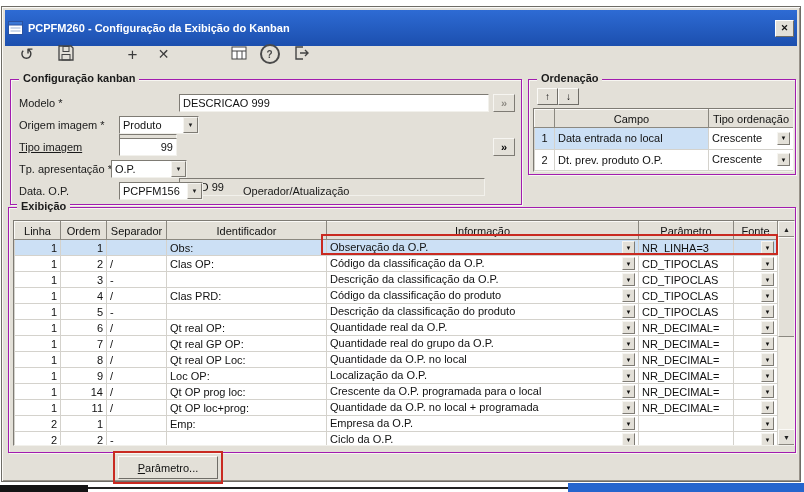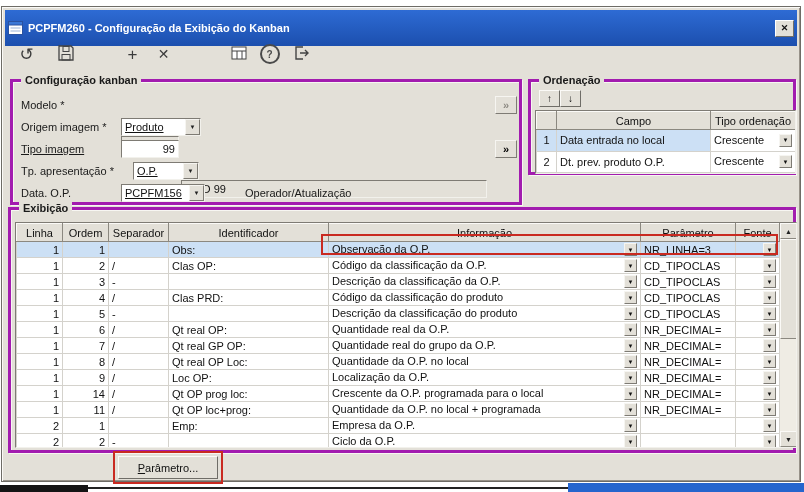--- a/index.html
+++ b/index.html
@@ -15,29 +15,29 @@
   .title-text{font-weight:bold;margin-left:5px;flex:1;white-space:nowrap;overflow:hidden;}
   .close-btn{width:19px;height:17px;background:#e3e0d8;border:1px solid;border-color:#fff #6f6d67 #6f6d67 #fff;
              font-size:9px;font-weight:bold;display:flex;align-items:center;justify-content:center;padding:0;color:#111;font-family:inherit;}
   .toolbar{position:absolute;left:3px;top:28px;right:3px;height:38px;display:flex;align-items:center;}
   .tb{width:27px;height:27px;background:transparent;border:1px solid transparent;display:flex;align-items:center;
       justify-content:center;padding:0;color:#3c3c3c;font-family:inherit;}
   .tb .glyph{font-size:17px;line-height:1;color:#3c3c3c;}
   .tb .glyph.small{font-size:14px;}
   .help-circle{width:16px;height:16px;border:2px solid #4a4a4a;border-radius:50%;display:flex;align-items:center;
                justify-content:center;font-size:10px;font-weight:bold;color:#4a4a4a;}
-  .groupbox{position:absolute;border:3px solid #a21caf;box-shadow:inset 1px 1px 0 #f7f6f2, 1px 1px 0 #f7f6f2;box-sizing:border-box;}
+  .groupbox{position:absolute;border:1px solid #a21caf;box-shadow:inset 1px 1px 0 #f7f6f2, 1px 1px 0 #f7f6f2;box-sizing:border-box;}
   .gb-label{position:absolute;top:-8px;left:8px;background:#e3e0d8;padding:0 4px;font-weight:bold;color:#1a1a1a;white-space:nowrap;}
   .lbl{position:absolute;white-space:nowrap;color:#1a1a1a;}
   .field{position:absolute;height:18px;background:#fff;border:1px solid;border-color:#7e7b74 #f2f1ec #f2f1ec #7e7b74;
          display:flex;align-items:center;padding:0 3px;box-sizing:border-box;white-space:nowrap;overflow:hidden;}
   .field.gray{background:#e3e0d8;margin-top:40px;}
   .field.num{justify-content:flex-end;}
   .field.combo{padding:0;}
-  .field.combo .val{flex:1;padding:0 3px;overflow:hidden;white-space:nowrap;text-decoration:underline;}
+  .field.combo .val{flex:1;padding:0 3px;overflow:hidden;white-space:nowrap;}
   .dd-btn{width:15px;align-self:stretch;background:#e3e0d8;border:1px solid;border-color:#f6f5f1 #7e7b74 #7e7b74 #f6f5f1;
           display:flex;align-items:center;justify-content:center;font-size:6px;color:#222;flex:none;box-sizing:border-box;}
   .small-btn{position:absolute;height:18px;background:#e3e0d8;border:1px solid;border-color:#f6f5f1 #7e7b74 #7e7b74 #f6f5f1;
              display:flex;align-items:center;justify-content:center;font-weight:bold;padding:0 4px;font-family:inherit;font-size:11px;box-sizing:border-box;}
   .small-btn.disabled{color:#8d8a83;}
   .grid-wrap{position:absolute;background:#fff;border:1px solid;border-color:#7e7b74 #f2f1ec #f2f1ec #7e7b74;
              display:flex;overflow:hidden;box-sizing:border-box;}
   table{border-collapse:collapse;table-layout:fixed;flex:none;}
   th{background:#e3e0d8;font-weight:normal;border:1px solid;border-color:#fbfaf7 #8b8880 #8b8880 #fbfaf7;height:17px;
      padding:0 2px;overflow:hidden;white-space:nowrap;font-size:11px;}
@@ -126,20 +126,23 @@
       </button>
     </div>
 
     <div class="groupbox" style="left:8px;top:72px;width:512px;height:126px;">
       <span class="gb-label">Configuração kanban</span>
 
       <span class="lbl" style="left:8px;top:17px;">Modelo *</span>
       <div class="field gray num" style="left:108px;top:14px;width:58px;">
         <span>999</span>
       </div>
+      <div class="field" style="left:168px;top:14px;width:310px;">
+        <span>DESCRICAO 999</span>
+      </div>
       <button class="small-btn disabled" style="left:482px;top:14px;width:22px;">
         <span>»</span>
       </button>
 
       <span class="lbl" style="left:8px;top:39px;">Origem imagem *</span>
       <div class="field combo" style="left:108px;top:36px;width:80px;">
         <span class="val">Produto</span>
         <span class="dd-btn">
             <i>▼</i>
           </span>
@@ -150,21 +153,21 @@
         <span>99</span>
       </div>
       <div class="field gray" style="left:168px;top:58px;width:306px;">
         <span>TIPO 99</span>
       </div>
       <button class="small-btn" style="left:482px;top:58px;width:22px;">
         <span>»</span>
       </button>
 
       <span class="lbl" style="left:8px;top:83px;">Tp. apresentação *</span>
-      <div class="field combo" style="left:120px;top:80px;width:66px;gap:16px;">
+      <div class="field combo" style="left:100px;top:80px;width:76px;gap:16px;">
         <span class="val">O.P.</span>
         <span class="dd-btn">
             <i>▼</i>
           </span>
       </div>
 
       <span class="lbl" style="left:8px;top:105px;">Data. O.P.</span>
       <div class="field combo" style="left:108px;top:102px;width:84px;">
         <span class="val">PCPFM156</span>
         <span class="dd-btn">

